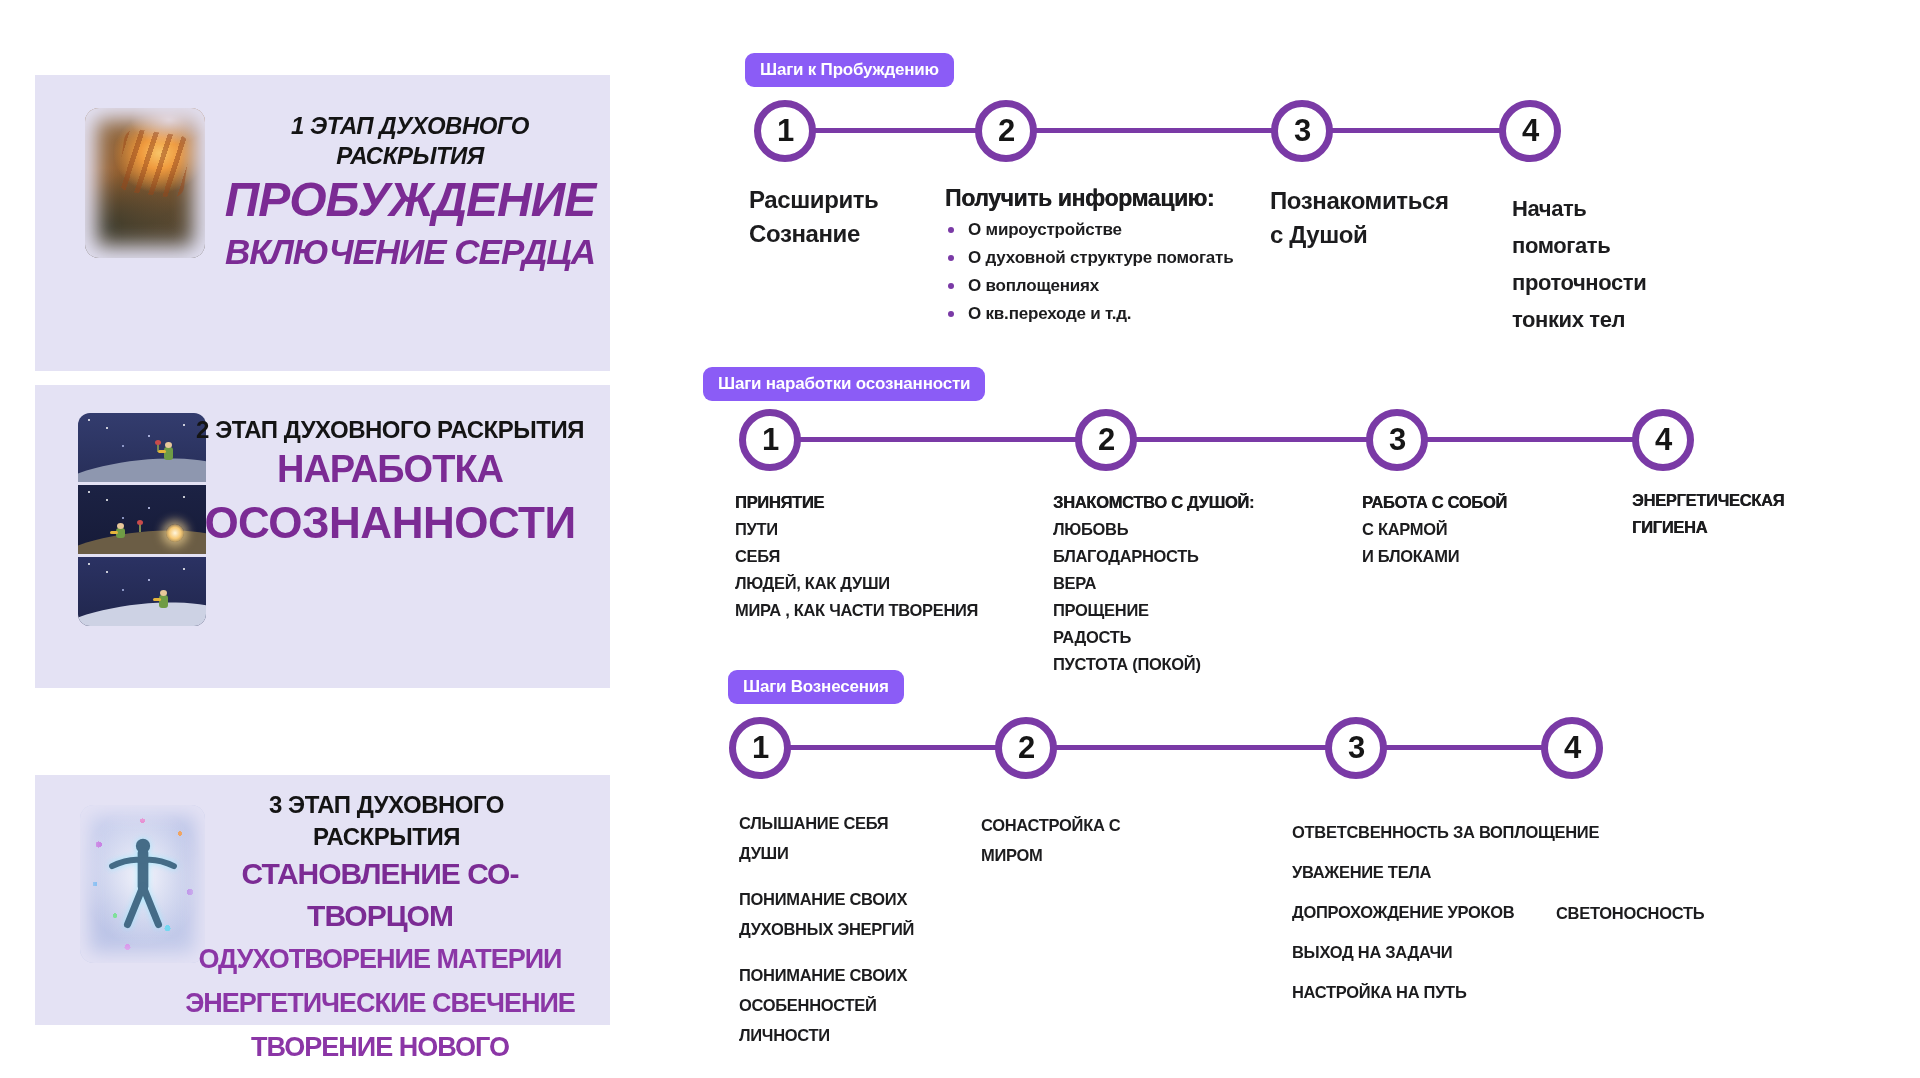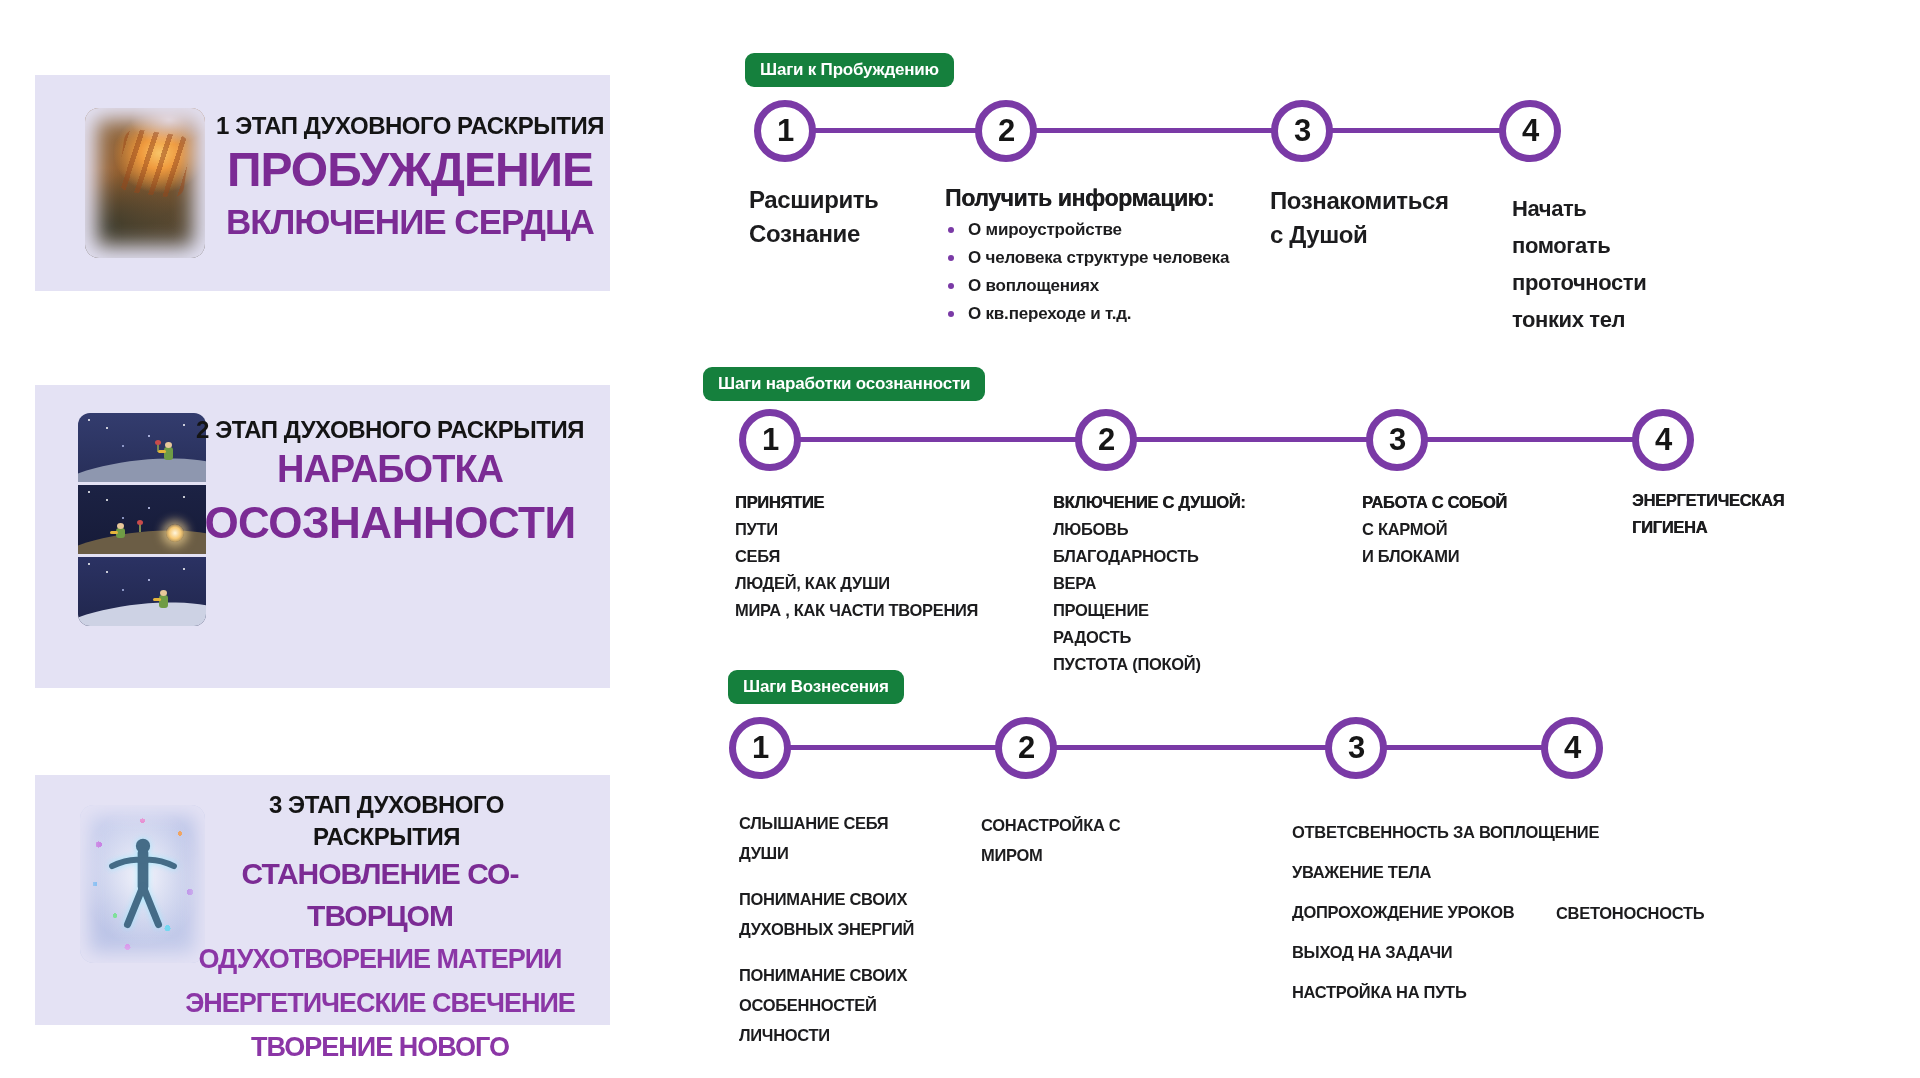--- a/index.html
+++ b/index.html
@@ -64,21 +64,21 @@
       radial-gradient(4px 4px at 50% 10%, #e87bc9 60%, transparent 61%),
       radial-gradient(5px 5px at 88% 55%, #b887e8 60%, transparent 61%),
       radial-gradient(4px 4px at 12% 50%, #6fb6f2 60%, transparent 61%),
       radial-gradient(5px 5px at 38% 90%, #d78bea 60%, transparent 61%),
       radial-gradient(60px 70px at 50% 45%, #f3f4fb 0%, rgba(243,244,251,0) 100%),
       linear-gradient(150deg,#cdd3ef 0%,#b9c2e6 50%,#c6cdeb 100%);
     box-shadow:inset 0 0 18px 10px #e4e2f4;}
   .img3 svg{filter:drop-shadow(0 0 3px #9fe8ff);opacity:0.9;}
 
   
-  .badge{position:absolute;background:#15803d;color:#ffffff;font-weight:bold;font-size:17px;
+  .badge{position:absolute;background:#8b5cf6;color:#ffffff;font-weight:bold;font-size:17px;
     padding:7px 15px;border-radius:9px;letter-spacing:-0.2px;line-height:20px;}
   .tl-line{position:absolute;height:5px;background:#7a3aa6;border-radius:3px;}
   .node{position:absolute;width:62px;height:62px;box-sizing:border-box;border:7px solid #7a3aa6;
     border-radius:50%;background:#ffffff;display:flex;align-items:center;justify-content:center;}
   .node span{font-size:31px;font-weight:bold;color:#161616;letter-spacing:-1px;}
 
   .t1-step{position:absolute;}
   .t1-main{font-size:24px;font-weight:bold;letter-spacing:-0.4px;line-height:34px;color:#1c1c1e;}
   .t1-main.wide{line-height:37px;font-size:22px;}
   .t1-head{font-size:23px;font-weight:bold;letter-spacing:-0.4px;line-height:28px;color:#1c1c1e;
@@ -93,21 +93,21 @@
 
   .t3-step{position:absolute;font-size:16.5px;font-weight:bold;letter-spacing:-0.3px;color:#1c1c1e;}
   .t3-step p{margin:0 0 16px 0;line-height:30px;}
   .t3-step.list p{margin:0 0 12px 0;line-height:28px;}
 </style>
 </head>
 <body>
 
 <div id="canvas">
 
-  <section class="card" style="top:75px;height:216px;">
+  <section class="card" style="top:75px;height:296px;font-style:italic;">
     <div class="img img1">
       <div class="fingers"></div>
     </div>
     <div class="card-body" style="left:180px;width:390px;top:36px;">
       <div class="kicker">1 ЭТАП ДУХОВНОГО РАСКРЫТИЯ</div>
       <div class="title-xl">ПРОБУЖДЕНИЕ</div>
       <div class="subtitle-lg">ВКЛЮЧЕНИЕ СЕРДЦА</div>
     </div>
   </section>
 
@@ -181,21 +181,21 @@
   </div>
   <div class="t1-step" style="left:945px;top:184px;">
     <div class="t1-head">Получить информацию:</div>
     <ul class="bullets">
       <li>
           <span class="dot"></span>
           <span>О мироустройстве</span>
         </li>
       <li>
           <span class="dot"></span>
-          <span>О человека структуре человека</span>
+          <span>О духовной структуре помогать</span>
         </li>
       <li>
           <span class="dot"></span>
           <span>О воплощениях</span>
         </li>
       <li>
           <span class="dot"></span>
           <span>О кв.переходе и т.д.</span>
         </li>
     </ul>
@@ -227,21 +227,21 @@
     </div>
 
   <div class="t2-step" style="left:735px;top:489px;">
     <div class="t2-title">ПРИНЯТИЕ</div>
     <div class="ml">ПУТИ
 СЕБЯ
 ЛЮДЕЙ, КАК ДУШИ
 МИРА , КАК ЧАСТИ ТВОРЕНИЯ</div>
   </div>
   <div class="t2-step" style="left:1053px;top:489px;">
-    <div class="t2-title">ВКЛЮЧЕНИЕ С ДУШОЙ:</div>
+    <div class="t2-title">ЗНАКОМСТВО С ДУШОЙ:</div>
     <div class="ml">ЛЮБОВЬ
 БЛАГОДАРНОСТЬ
 ВЕРА
 ПРОЩЕНИЕ
 РАДОСТЬ
 ПУСТОТА (ПОКОЙ)</div>
   </div>
   <div class="t2-step" style="left:1362px;top:489px;">
     <div class="t2-title">РАБОТА С СОБОЙ</div>
     <div class="ml">С КАРМОЙ

